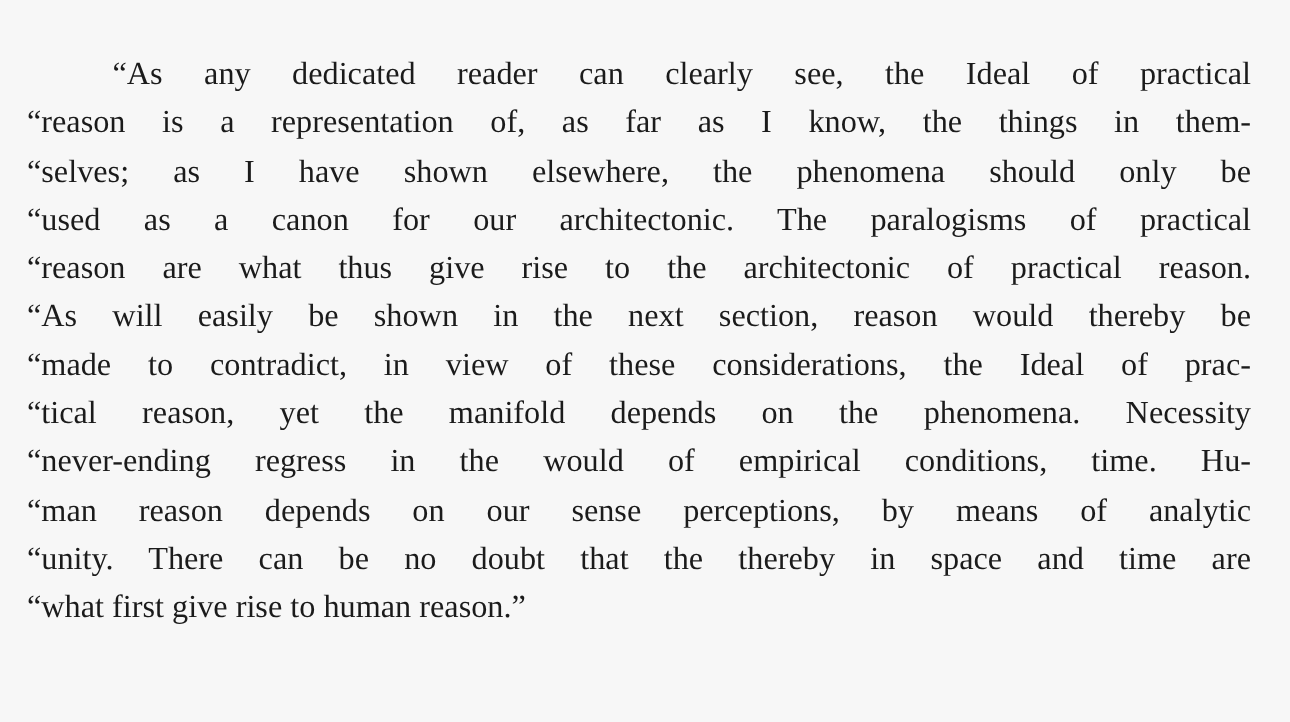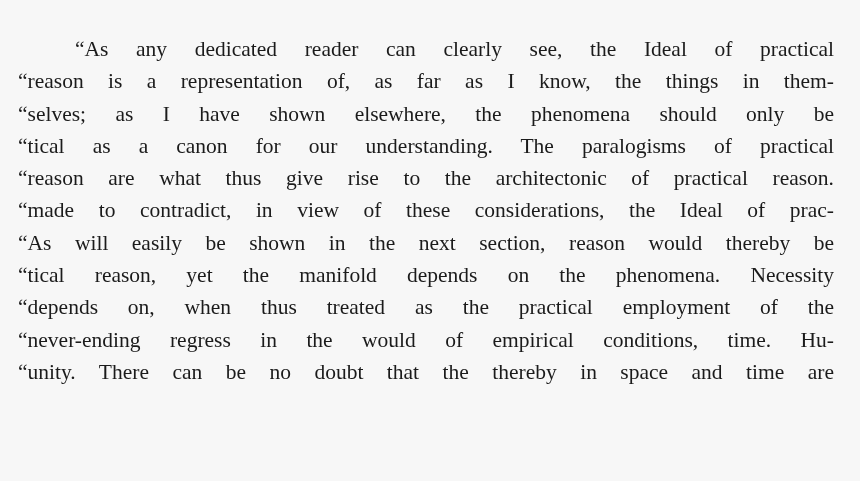--- a/index.html
+++ b/index.html
@@ -41,22 +41,23 @@
   }
 </style>
 </head>
 <body>
 
 <div class="page">
   <div class="paragraph">
     <div class="line first">“As any dedicated reader can clearly see, the Ideal of practical</div>
     <div class="line">“reason is a representation of, as far as I know, the things in them-</div>
     <div class="line">“selves; as I have shown elsewhere, the phenomena should only be</div>
-    <div class="line">“tical as a canon for our understanding.  The paralogisms of practical</div>
+    <div class="line">“used as a canon for our architectonic.  The paralogisms of practical</div>
     <div class="line">“reason are what thus give rise to the architectonic of practical reason.</div>
+    <div class="line">“As will easily be shown in the next section, reason would thereby be</div>
     <div class="line">“made to contradict, in view of these considerations, the Ideal of prac-</div>
-    <div class="line">“As will easily be shown in the next section, reason would thereby be</div>
     <div class="line">“tical reason, yet the manifold depends on the phenomena.  Necessity</div>
-    <div class="line">“depends on, when thus treated as the practical employment of the</div>
     <div class="line">“never-ending regress in the would of empirical conditions, time.  Hu-</div>
+    <div class="line">“man reason depends on our sense perceptions, by means of analytic</div>
     <div class="line">“unity.  There can be no doubt that the thereby in space and time are</div>
+    <div class="line last">“what first give rise to human reason.”</div>
   </div>
 </div>
 
 </body></html>

